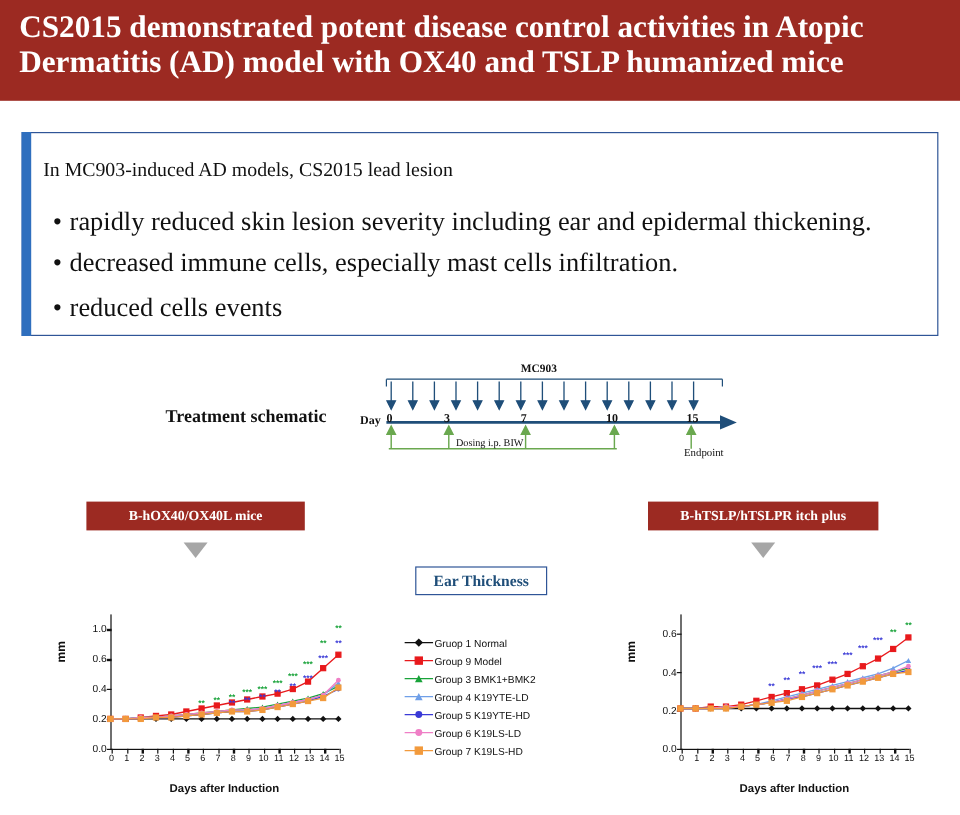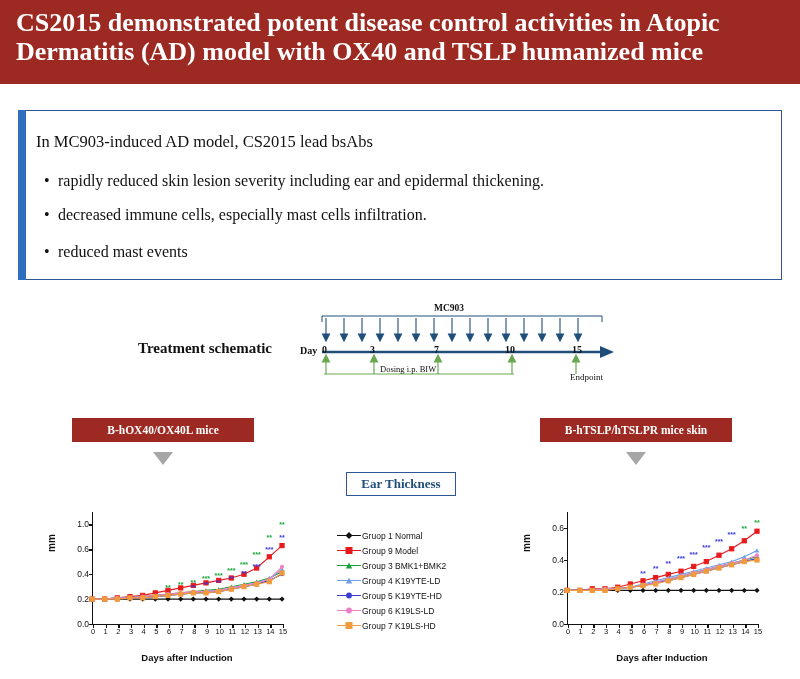--- a/index.html
+++ b/index.html
@@ -6,21 +6,21 @@
   body{width:800px;height:679px;background:#ffffff;font-family:"Liberation Serif",serif;overflow:hidden;position:relative;}
 
   
   .title-banner{position:absolute;left:0;top:0;width:800px;height:84px;background:#9c2a22;box-sizing:border-box;padding:8px 14px 0 16px;}
   .title-text{color:#ffffff;font-size:26px;font-weight:bold;line-height:29px;font-family:"Liberation Serif",serif;}
 
   
   .summary-box{position:absolute;left:18px;top:110px;width:764px;height:170px;border:1px solid #2f5597;box-sizing:border-box;background:#ffffff;}
   .summary-bar{position:absolute;left:18px;top:110px;width:8px;height:170px;background:#2f6fbe;}
   .summary-lead{position:absolute;left:36px;top:132px;font-size:16.5px;color:#111111;}
-  .bullet{position:absolute;left:44px;font-size:16px;color:#111111;}
+  .bullet{position:absolute;left:44px;font-size:22px;color:#111111;}
   .bullet .dot{display:inline-block;width:14px;}
   .b1{top:172px;}
   .b2{top:206px;}
   .b3{top:243px;}
 
   
   .schematic-label{position:absolute;left:138px;top:340px;font-size:15px;font-weight:bold;color:#111;}
   .mc903-label{position:absolute;left:434px;top:303px;font-size:9.5px;font-weight:bold;color:#111;}
   .dosing-text{position:absolute;left:380px;top:364px;font-size:8.5px;color:#111;font-family:Liberation Serif, serif;}
   .endpoint-text{position:absolute;left:570px;top:372px;font-size:9px;color:#111;}
@@ -59,24 +59,24 @@
 </style>
 </head>
 <body>
 
 <div class="title-banner">
   <div class="title-text">CS2015 demonstrated potent disease control activities in Atopic Dermatitis (AD) model with OX40 and TSLP humanized mice</div>
 </div>
 
 <div class="summary-box"></div>
 <div class="summary-bar"></div>
-<div class="summary-lead">In MC903-induced AD model, CS2015 lead bsAbs</div>
+<div class="summary-lead">In MC903-induced AD models, CS2015 lead lesion</div>
 <div class="bullet b1"><span class="dot">•</span><span>rapidly reduced skin lesion severity including ear and epidermal thickening.</span></div>
 <div class="bullet b2"><span class="dot">•</span><span>decreased immune cells, especially mast cells infiltration.</span></div>
-<div class="bullet b3"><span class="dot">•</span><span>reduced mast events</span></div>
+<div class="bullet b3"><span class="dot">•</span><span>reduced cells events</span></div>
 
 <div class="schematic-label">Treatment schematic</div>
 <div class="mc903-label">MC903</div>
 <div class="day-label">Day</div>
 
 <svg width="300" height="80" style="position:absolute;left:318px;top:312px;">
 
   <line x1="4" y1="4" x2="284" y2="4" stroke="#1f4e79" stroke-width="1"></line>
   <line x1="4" y1="4" x2="4" y2="10" stroke="#1f4e79" stroke-width="1"></line>
   <line x1="284" y1="4" x2="284" y2="10" stroke="#1f4e79" stroke-width="1"></line>
@@ -175,21 +175,21 @@
 <div class="tick-num" style="left:322px;">0</div>
 <div class="tick-num" style="left:370px;">3</div>
 <div class="tick-num" style="left:434px;">7</div>
 <div class="tick-num" style="left:505px;">10</div>
 <div class="tick-num" style="left:572px;">15</div>
 <div class="dosing-text">Dosing i.p. BIW</div>
 <div class="endpoint-text">Endpoint</div>
 
 <div class="tag tag-left">B-hOX40/OX40L mice</div>
 <div class="tri tri-left"></div>
-<div class="tag tag-right">B-hTSLP/hTSLPR  mice skin</div>
+<div class="tag tag-right">B-hTSLP/hTSLPR  itch plus</div>
 <div class="tri tri-right"></div>
 
 <div class="ear-title">Ear Thickness</div>
 
 <div class="legend" id="legend">
     <div class="legend-row">
       <span class="legend-mark">
       <svg width="24" height="9" viewBox="0 0 24 9">
           <line x1="0" y1="4.5" x2="24" y2="4.5" stroke="#111111" stroke-width="1"></line>
       <g transform="translate(8.5,1)">

